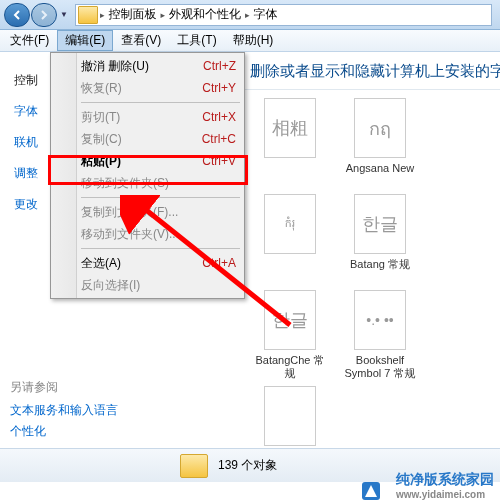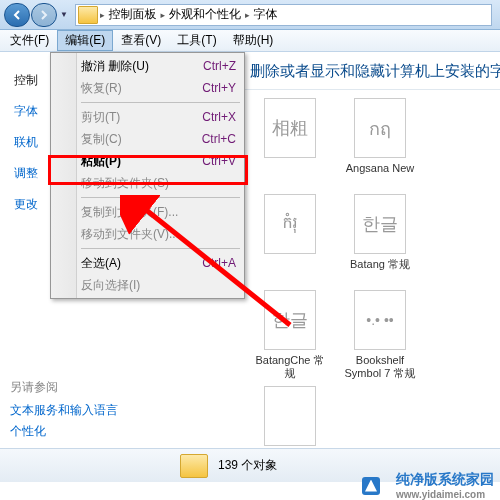--- a/index.html
+++ b/index.html
@@ -17,21 +17,21 @@
 .crumb-sep { font-size: 9px; color: #555; }
 
 
 .menubar { height: 22px; background: linear-gradient(to bottom, #f8fbfe, #e8f0f8); border-bottom: 1px solid #c0d4e8; display: flex; align-items: center; padding: 0 2px; font-size: 12px; }
 .menu-item { padding: 2px 8px; cursor: default; }
 .menu-item.active { background: #bfd7ef; border: 1px solid #7ba8d0; padding: 1px 7px; }
 
 
 .dropdown { position: absolute; top: 52px; left: 50px; width: 195px; background: #f0f0f0; border: 1px solid #979797; box-shadow: 2px 2px 4px rgba(0,0,0,0.3); z-index: 100; font-size: 12px; padding: 2px; }
 .dd-item { display: flex; align-items: center; height: 22px; padding: 0 6px 0 28px; position: relative; }
-.dd-item .shortcut { margin-left: auto; color: #701a75; }
+.dd-item .shortcut { margin-left: auto; color: #b91c1c; }
 .dd-item.disabled { color: #888; }
 .dd-sep { height: 1px; background: #c0c0c0; margin: 3px 2px 3px 28px; }
 .dropdown::before { content: ""; position: absolute; left: 0; top: 0; bottom: 0; width: 25px; background: linear-gradient(to right, #f0f0f0, #e8e8e8); border-right: 1px solid #d0d0d0; }
 .dd-item > span { position: relative; z-index: 1; }
 
 
 .red-box { position: absolute; top: 155px; left: 48px; width: 200px; height: 30px; border: 3px solid #ff0000; z-index: 101; pointer-events: none; }
 
 
 .red-arrow { position: absolute; top: 195px; left: 120px; z-index: 102; pointer-events: none; }
@@ -53,21 +53,21 @@
 
 .bottom-links { position: absolute; left: 10px; bottom: 56px; font-size: 12px; color: #666; }
 .bottom-links .hdr { color: #888; margin-bottom: 6px; margin-top: 36px; }
 .bottom-links a { color: #06c; display: block; margin-bottom: 4px; text-decoration: none; }
 
 
 .statusbar { position: absolute; left: 0; right: 0; bottom: 18px; height: 34px; background: linear-gradient(to bottom, #f4f8fc, #e4ecf4); border-top: 1px solid #c8d8e8; display: flex; align-items: center; padding: 0 8px 0 180px; font-size: 12px; }
 .status-icon { width: 28px; height: 24px; background: linear-gradient(to bottom, #fde9a8, #f5c441); border: 1px solid #d4a730; border-radius: 2px; margin-right: 10px; }
 
 
-.watermark { position: absolute; right: 6px; bottom: 0; font-size: 14px; color: #2878c8; font-weight: bold; display: flex; align-items: center; gap: 16px; }
+.watermark { position: absolute; right: 6px; bottom: 0; font-size: 14px; color: #2878c8; font-weight: bold; display: flex; align-items: flex-end; gap: 16px; }
 .wm-logo { width: 18px; height: 18px; background: #2878c8; border-radius: 3px; position: relative; }
 .wm-logo::before { content: ""; position: absolute; inset: 3px; background: #fff; clip-path: polygon(50% 0, 100% 100%, 0 100%); }
 .wm-sub { font-size: 10px; color: #888; }
 </style>
 </head>
 <body>
 
 <div class="titlebar">
   <div class="nav-btns">
     <div class="nav-btn">
@@ -114,21 +114,21 @@
   <div class="font-grid">
     <div class="font-item">
         <div class="font-preview">相粗</div>
         <div class="font-label"></div>
       </div>
     <div class="font-item">
         <div class="font-preview stack">กฤ</div>
         <div class="font-label">Angsana New</div>
       </div>
     <div class="font-item">
-        <div class="font-preview" style="font-size:16px">កំរុ</div>
+        <div class="font-preview" style="font-size:11px">កំរុ</div>
         <div class="font-label"></div>
       </div>
     <div class="font-item">
         <div class="font-preview">한글</div>
         <div class="font-label">Batang 常规</div>
       </div>
     <div class="font-item">
         <div class="font-preview">한글</div>
         <div class="font-label">BatangChe 常规</div>
       </div>

